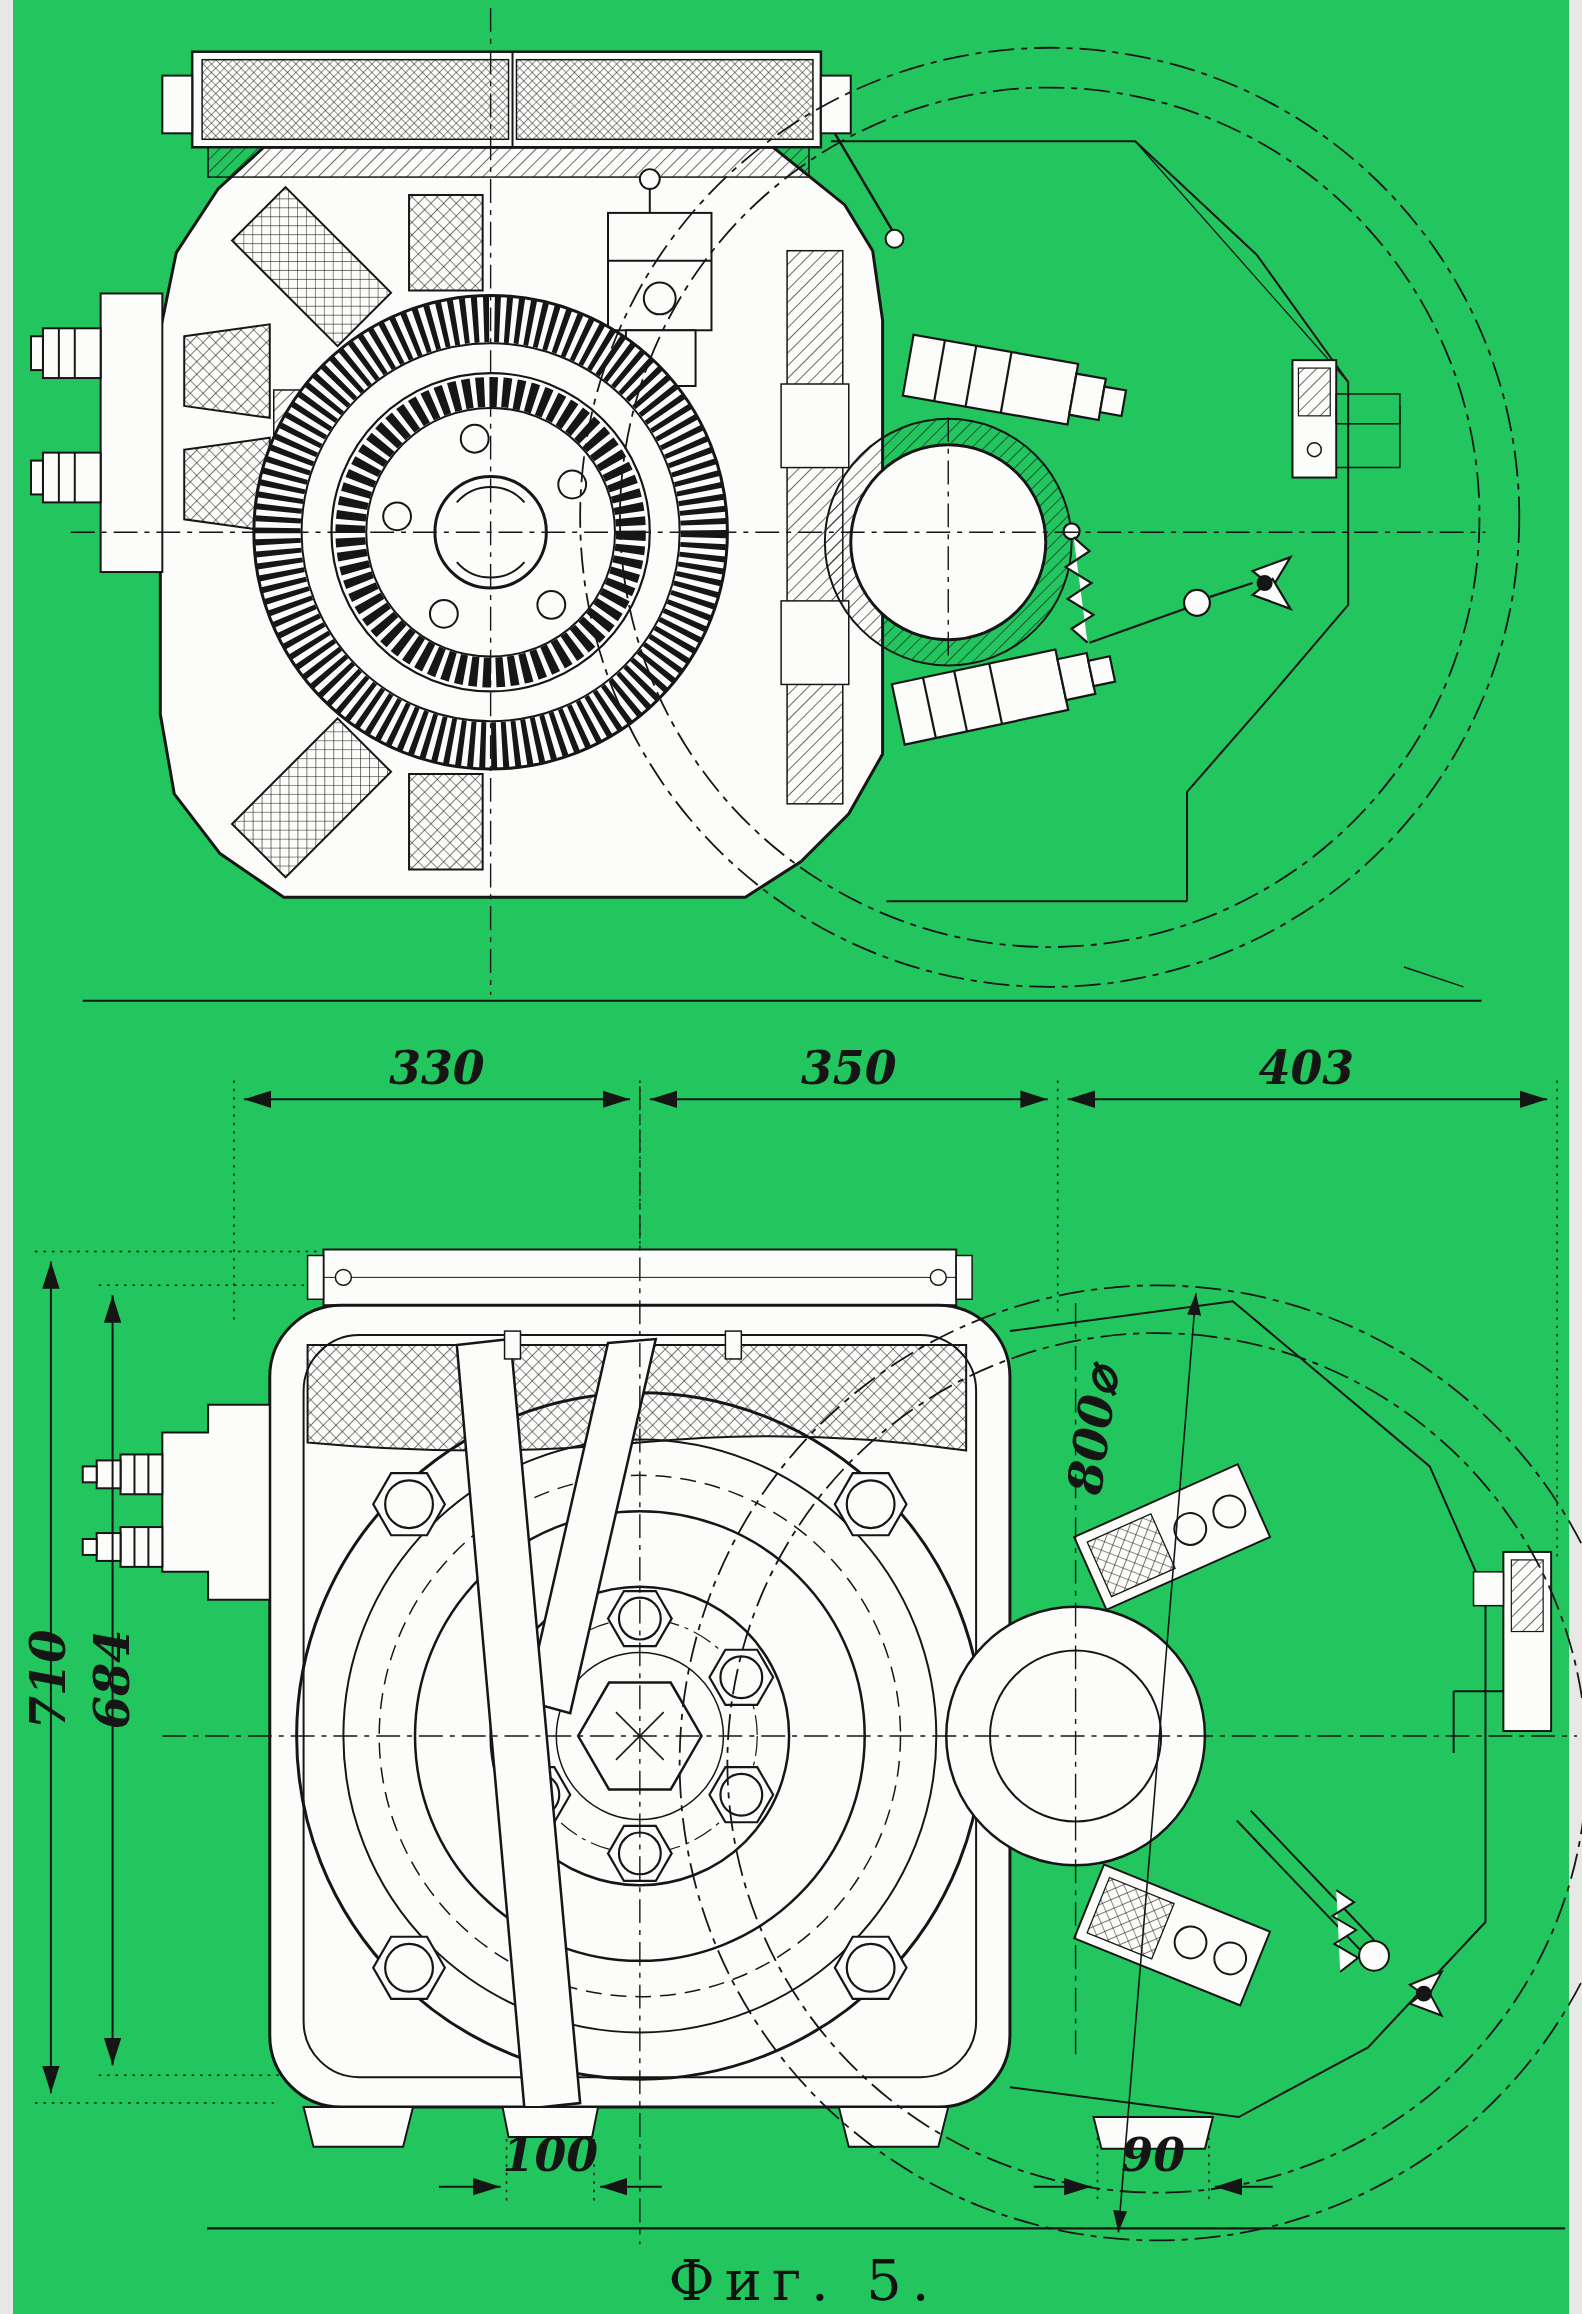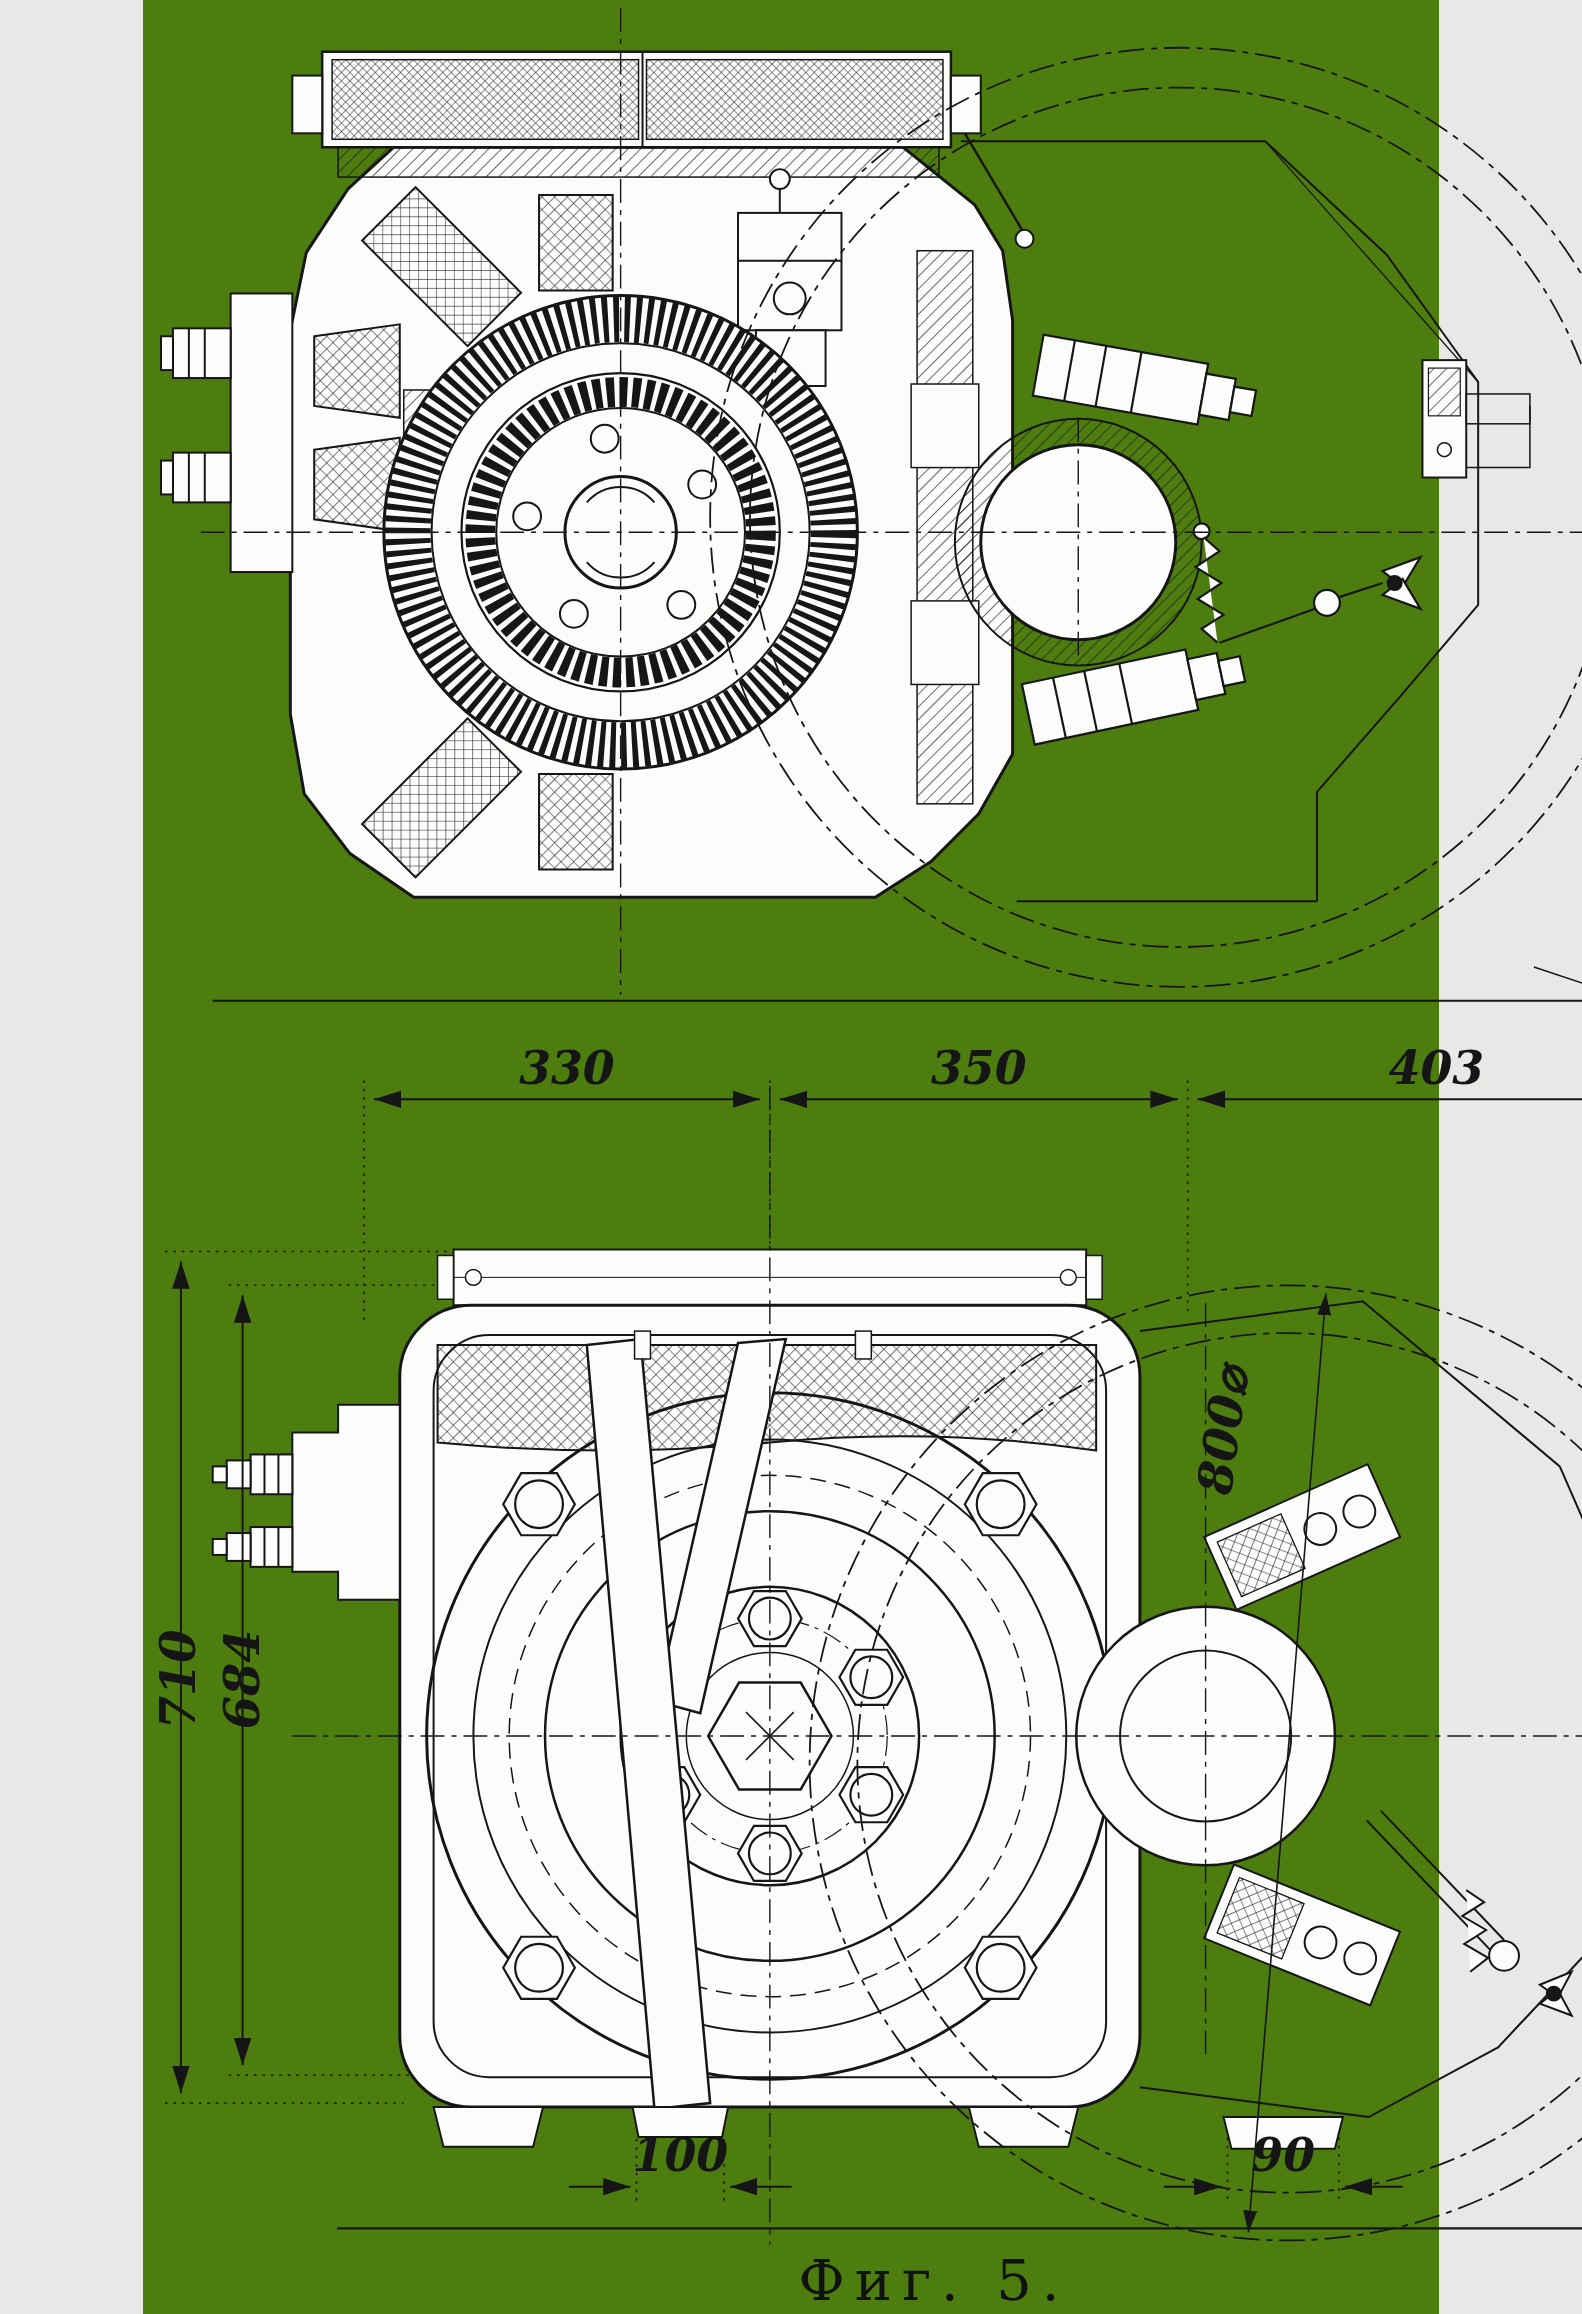--- a/index.html
+++ b/index.html
@@ -1,17 +1,17 @@
 <!DOCTYPE html>
 <html><head>
 <meta charset="utf-8">
 <style>
   html,body{margin:0;padding:0;background:#e8e8e6;}
   .sheet{
-    width:1296px;height:2314px;background:#4d7c0f;margin:0 auto;position:relative;
+    width:1556px;height:2314px;background:#22c55e;margin:0 auto;position:relative;
     font-family:"DejaVu Serif", serif;
   }
   svg{display:block}
   svg text{stroke:none}
   .dim{
     font-family:"DejaVu Serif", serif;
     font-style:italic;font-weight:600;font-size:46px;fill:#151515;
   }
   .dim-rot{font-size:48px}
   .cap{

